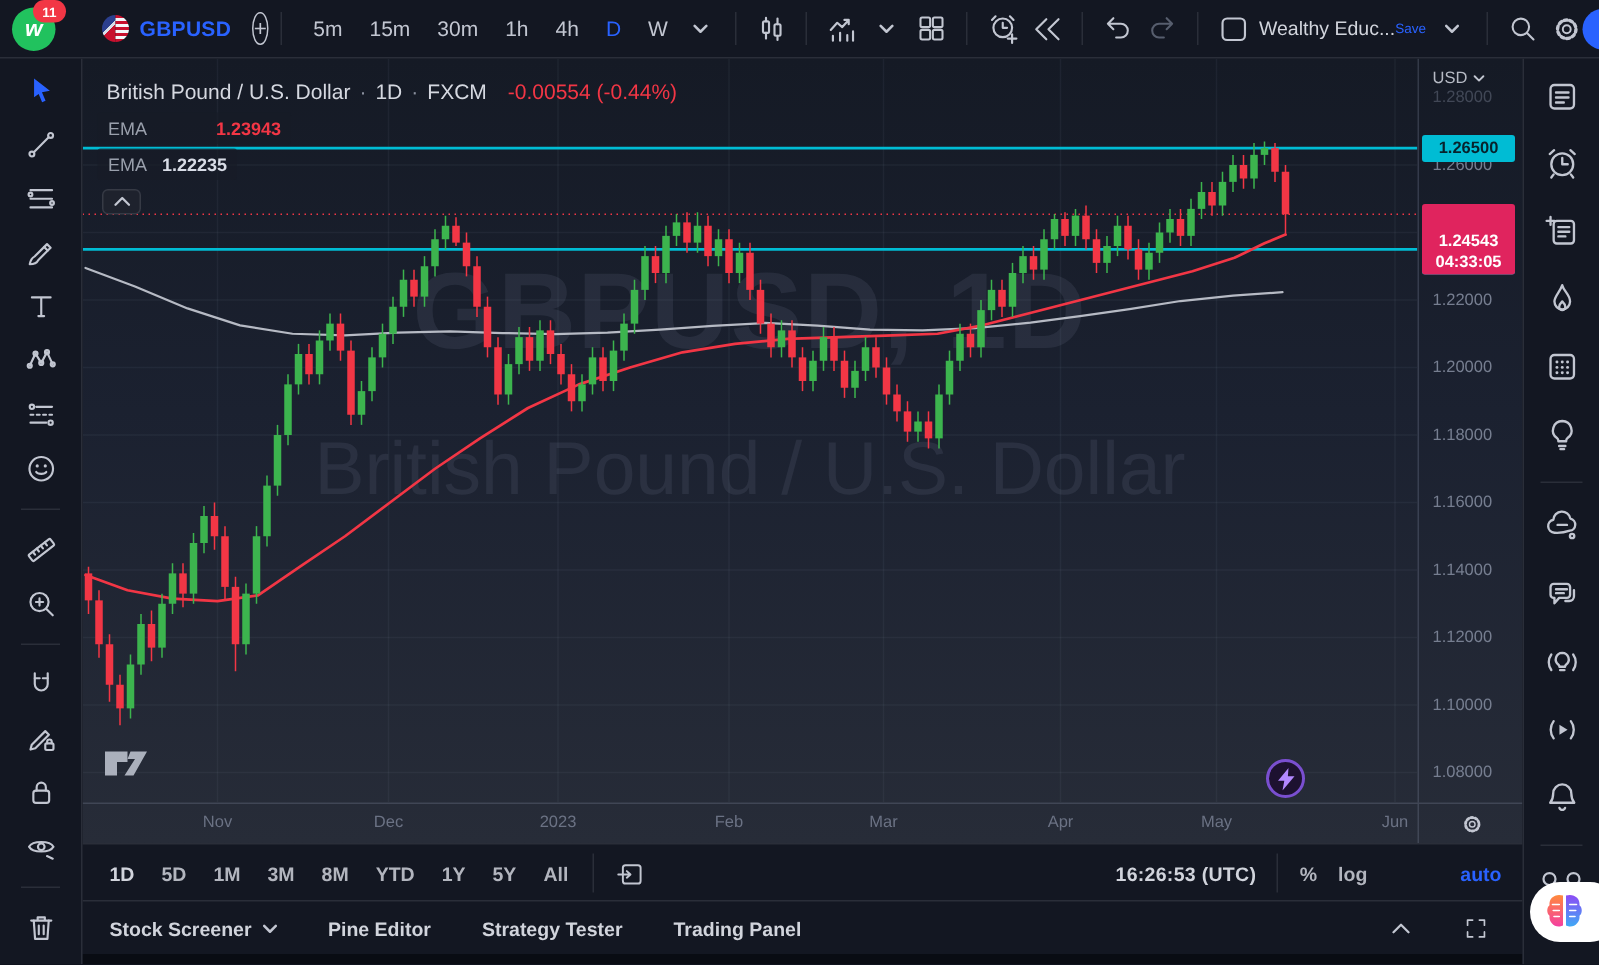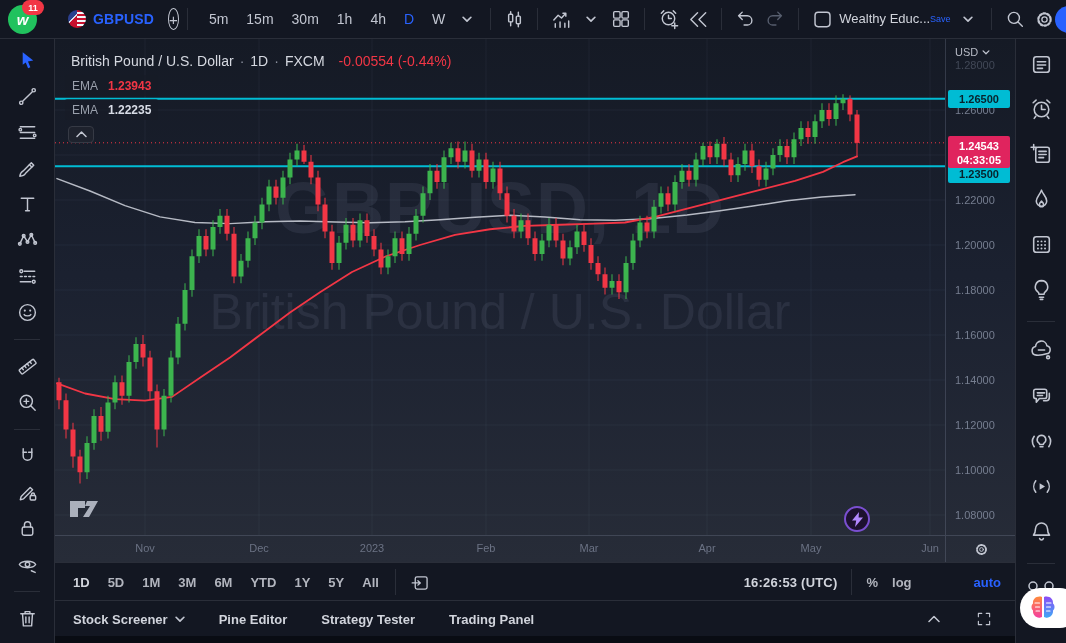--- a/index.html
+++ b/index.html
@@ -81,21 +81,21 @@
          background:#1d1130;border:2px solid #7a4fd0;display:flex;align-items:center;justify-content:center;z-index:9;}
 
   
   .price-axis{position:absolute;left:890px;top:0;width:70px;height:496px;
               border-left:1px solid rgba(160,170,195,0.22);z-index:3;}
   .usd-head{position:absolute;left:9px;top:7px;font-size:11px;color:#b6bac4;display:flex;align-items:center;gap:4px;}
   .plabel{position:absolute;left:9px;font-size:11px;color:#767e90;height:14px;line-height:14px;}
   .plabel.dim{opacity:.45;}
   .pbadge{position:absolute;left:2px;width:62px;text-align:center;font-size:11px;font-weight:bold;
           border-radius:2px;height:18px;line-height:18px;z-index:4;}
-  .pbadge.two{height:29px;line-height:14px;padding-top:3px;font-weight:bold;}
+  .pbadge.two{height:29px;line-height:14px;padding-top:18px;font-weight:bold;}
   
   .time-axis{position:absolute;left:0;top:496px;width:960px;height:27px;
              border-top:1px solid rgba(160,170,195,0.22);z-index:3;}
   .tlabel{position:absolute;top:6px;font-size:11px;color:#6b7284;transform:translateX(-50%);}
   .axis-corner{position:absolute;left:890px;top:0;width:70px;height:27px;
                border-left:1px solid rgba(160,170,195,0.22);display:flex;align-items:center;justify-content:center;}
 
   
   .timebar{position:absolute;left:55px;top:562px;width:960px;height:38px;background:#131722;
            border-top:1px solid #2a2e39;display:flex;align-items:center;z-index:20;}
@@ -650,21 +650,21 @@
           <span>British Pound / U.S. Dollar</span>
           <span class="dot">·</span>
           <span>1D</span>
           <span class="dot">·</span>
           <span>FXCM</span>
           <span class="chg">-0.00554 (-0.44%)</span>
         </div>
         <div id="legend-indicators">
             <div class="lg-ind">
               <span class="nm">EMA</span>
-              <span style="color: rgb(242, 54, 69); font-weight: bold;">1.23943</span>
+              <span style="color: rgb(242, 54, 69); font-weight: bold; margin-left: 36px;">1.23943</span>
             </div>
             <div class="lg-ind">
               <span class="nm">EMA</span>
               <span style="color: rgb(216, 220, 230); font-weight: bold;">1.22235</span>
             </div>
           </div>
         <button class="collapse-btn">
           <svg width="11" height="7" viewBox="0 0 11 7">
               <path class="ic" d="M1 5.5L5.5 1 10 5.5"></path>
             </svg>
@@ -727,21 +727,21 @@
         <span class="tlabel" style="left: 875px;">Jun</span>
       </div>
   </div>
 
   <div class="timebar">
     <div id="ranges">
         <button class="range">1D</button>
         <button class="range">5D</button>
         <button class="range">1M</button>
         <button class="range">3M</button>
-        <button class="range">6M</button>
+        <button class="range">8M</button>
         <button class="range">YTD</button>
         <button class="range">1Y</button>
         <button class="range">5Y</button>
         <button class="range">All</button>
       </div>
     <div class="vsep tall" style="margin:0 10px;"></div>
     <button class="tb-icon">
       <svg viewBox="0 0 24 24" width="21" height="21">
           <g class="ic">
         <rect x="6" y="5.5" width="13.5" height="14" rx="2"></rect>

